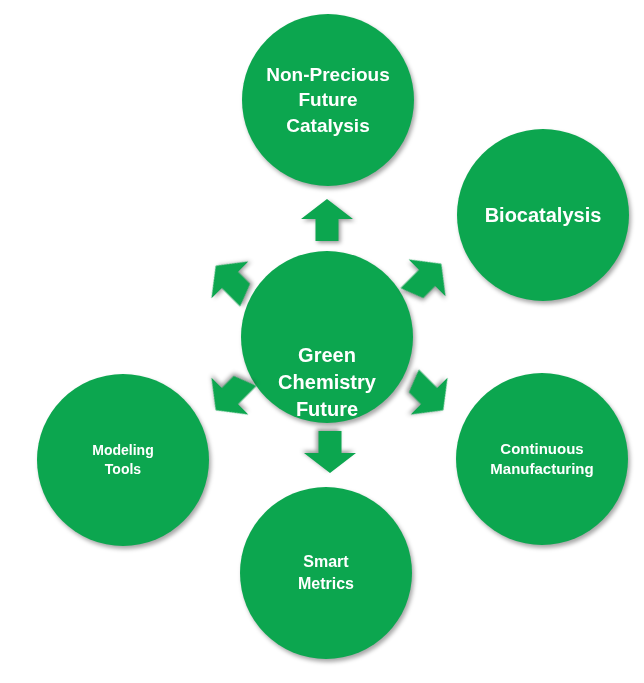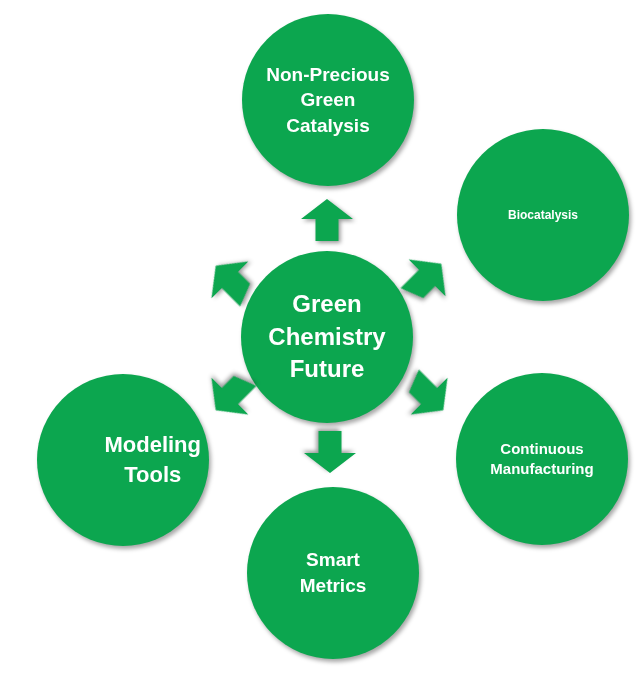--- a/index.html
+++ b/index.html
@@ -33,26 +33,26 @@
     justify-content: center;
     text-align: center;
     font-weight: bold;
     box-shadow: 2px 3px 4px rgba(0,0,0,0.35);
   }
   .node-label {
     white-space: pre-line;
     line-height: 1.35;
     padding: 0 8px;
   }
-  .node-center       { left: 241px; top: 251px; font-size: 24px; }
+  .node-center       { left: 241px; top: 251px; font-size: 20px; align-items: flex-end; }
   .node-top          { left: 242px; top: 14px;  font-size: 19px; }
-  .node-top-right    { left: 457px; top: 129px; font-size: 12px; }
+  .node-top-right    { left: 457px; top: 129px; font-size: 20px; }
   .node-bottom-right { left: 456px; top: 373px; font-size: 15px; text-align: center; }
-  .node-bottom       { left: 247px; top: 487px; font-size: 19px; }
-  .node-bottom-left  { left: 37px;  top: 374px; font-size: 22px; justify-content: flex-end; }
+  .node-bottom       { left: 240px; top: 487px; font-size: 16px; }
+  .node-bottom-left  { left: 37px;  top: 374px; font-size: 14px; }
   .node-top-left     { left: 34px;  top: 134px; font-size: 17px; }
   
   .arrow {
     position: absolute;
     width: 52px;
     height: 42px;
     color: var(--green);
     filter: drop-shadow(2px 2px 2px rgba(0,0,0,0.4));
   }
   .arrow.diag { height: 46px; }
@@ -70,21 +70,21 @@
 <div class="canvas">
 
   <div class="node node-center">
     <span class="node-label">Green
 Chemistry
 Future</span>
   </div>
 
   <div class="node node-top">
     <span class="node-label">Non-Precious
-Green
+Future
 Catalysis</span>
   </div>
 
   <div class="node node-top-right">
     <span class="node-label">Biocatalysis</span>
   </div>
 
   <div class="node node-bottom-right">
     <span class="node-label">Continuous
 Manufacturing</span>

